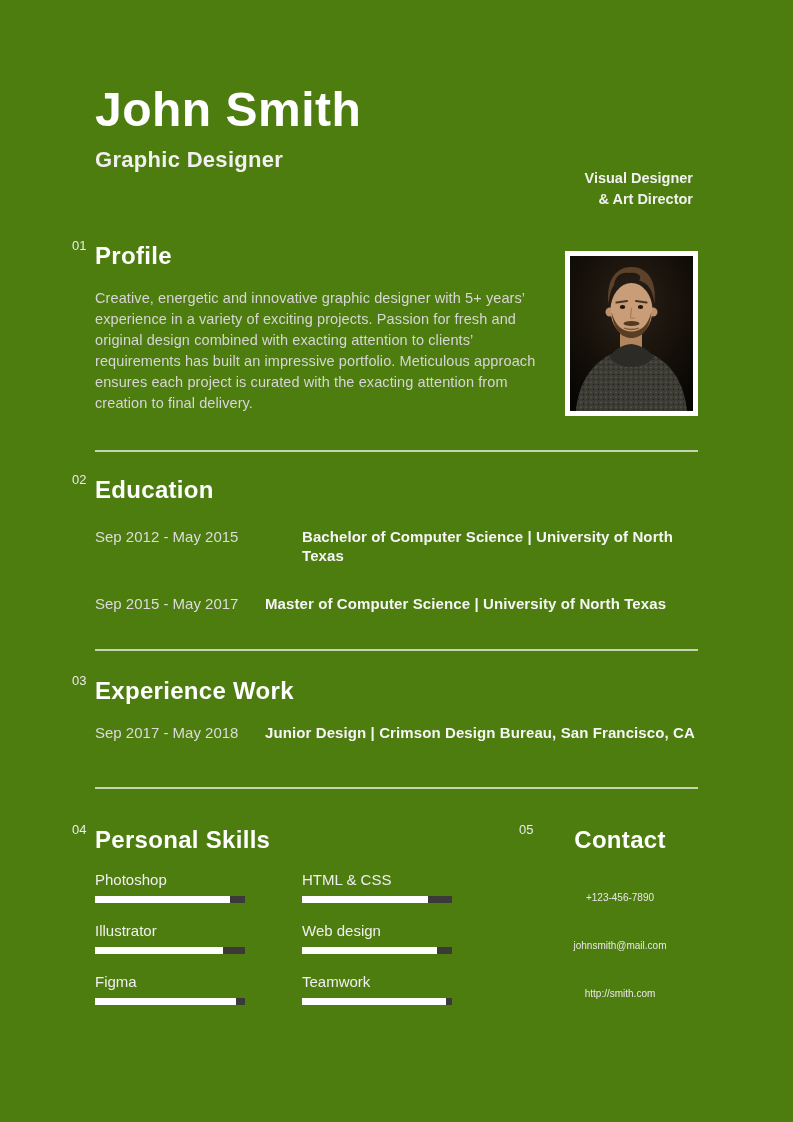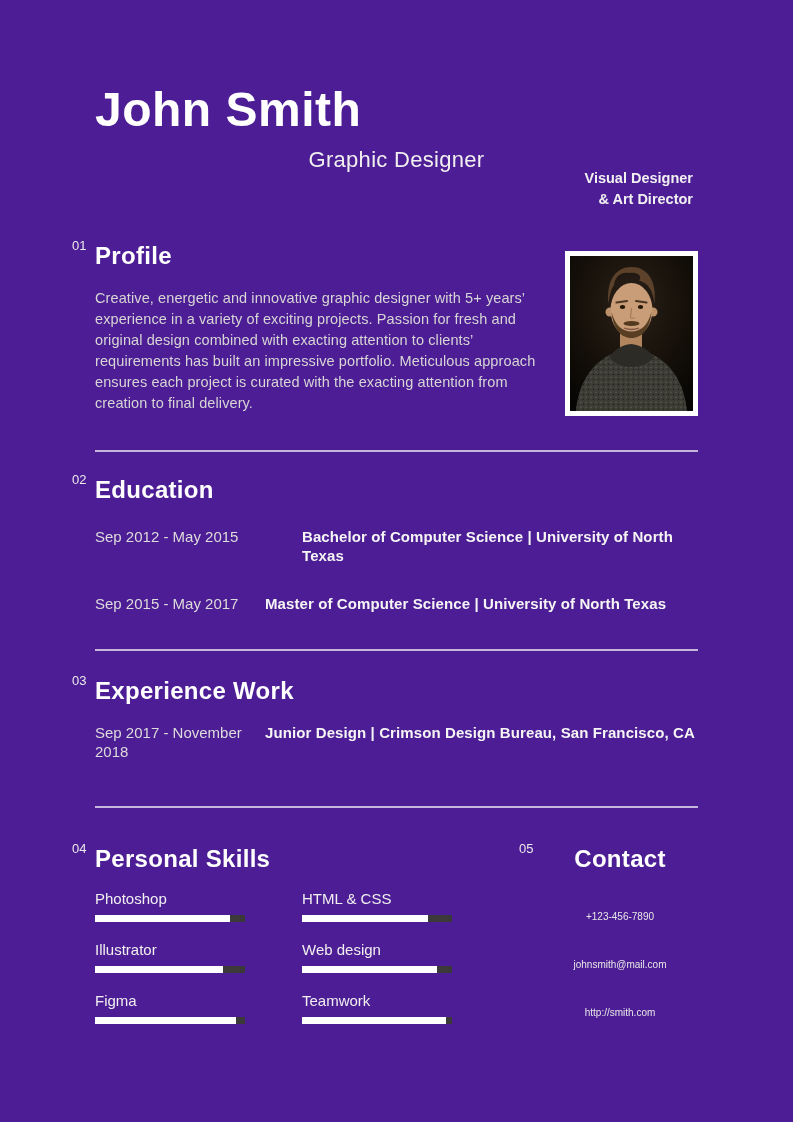--- a/index.html
+++ b/index.html
@@ -4,42 +4,41 @@
 <style>
   * { margin: 0; padding: 0; box-sizing: border-box; }
   html, body { background: #151313; }
   body { font-family: "Liberation Sans", sans-serif; }
 
   .page {
     position: relative;
     width: 793px;
     height: 1122px;
     margin: 0 auto;
-    background: #4c1d95;
+    background: #4d7c0f;
     color: #fff;
     overflow: hidden;
   }
   .content { padding: 0 95px; }
 
   
   .header { position: relative; padding-top: 82px; }
   .name {
     font-size: 48px;
     font-weight: 700;
     letter-spacing: 0.5px;
     line-height: 1.15;
     color: #ffffff;
   }
   .job-title {
     margin-top: 10px;
     font-size: 22px;
-    font-weight: 400;
+    font-weight: 700;
     color: #f1efef;
     letter-spacing: 0.3px;
-    text-align: center;
   }
   .tagline {
     position: absolute;
     top: 168px;
     right: 5px;
     text-align: right;
     font-size: 14.5px;
     line-height: 21px;
     color: #f2f1f1;
     font-weight: bold;
@@ -198,21 +197,21 @@
     </section>
 
     <hr class="divider divider-2">
 
     <section>
       <div class="sec-head exp-head">
         <span class="sec-num">03</span>
         <h2 class="sec-title">Experience Work</h2>
       </div>
       <div class="row exp-row-1">
-        <span class="period">Sep 2017 - November 2018</span>
+        <span class="period">Sep 2017 - May 2018</span>
         <span class="detail">Junior Design | Crimson Design Bureau, San Francisco, CA</span>
       </div>
     </section>
 
     <hr class="divider divider-3">
 
     <div class="bottom">
 
       <div class="skills-block">
         <div class="sec-head">

